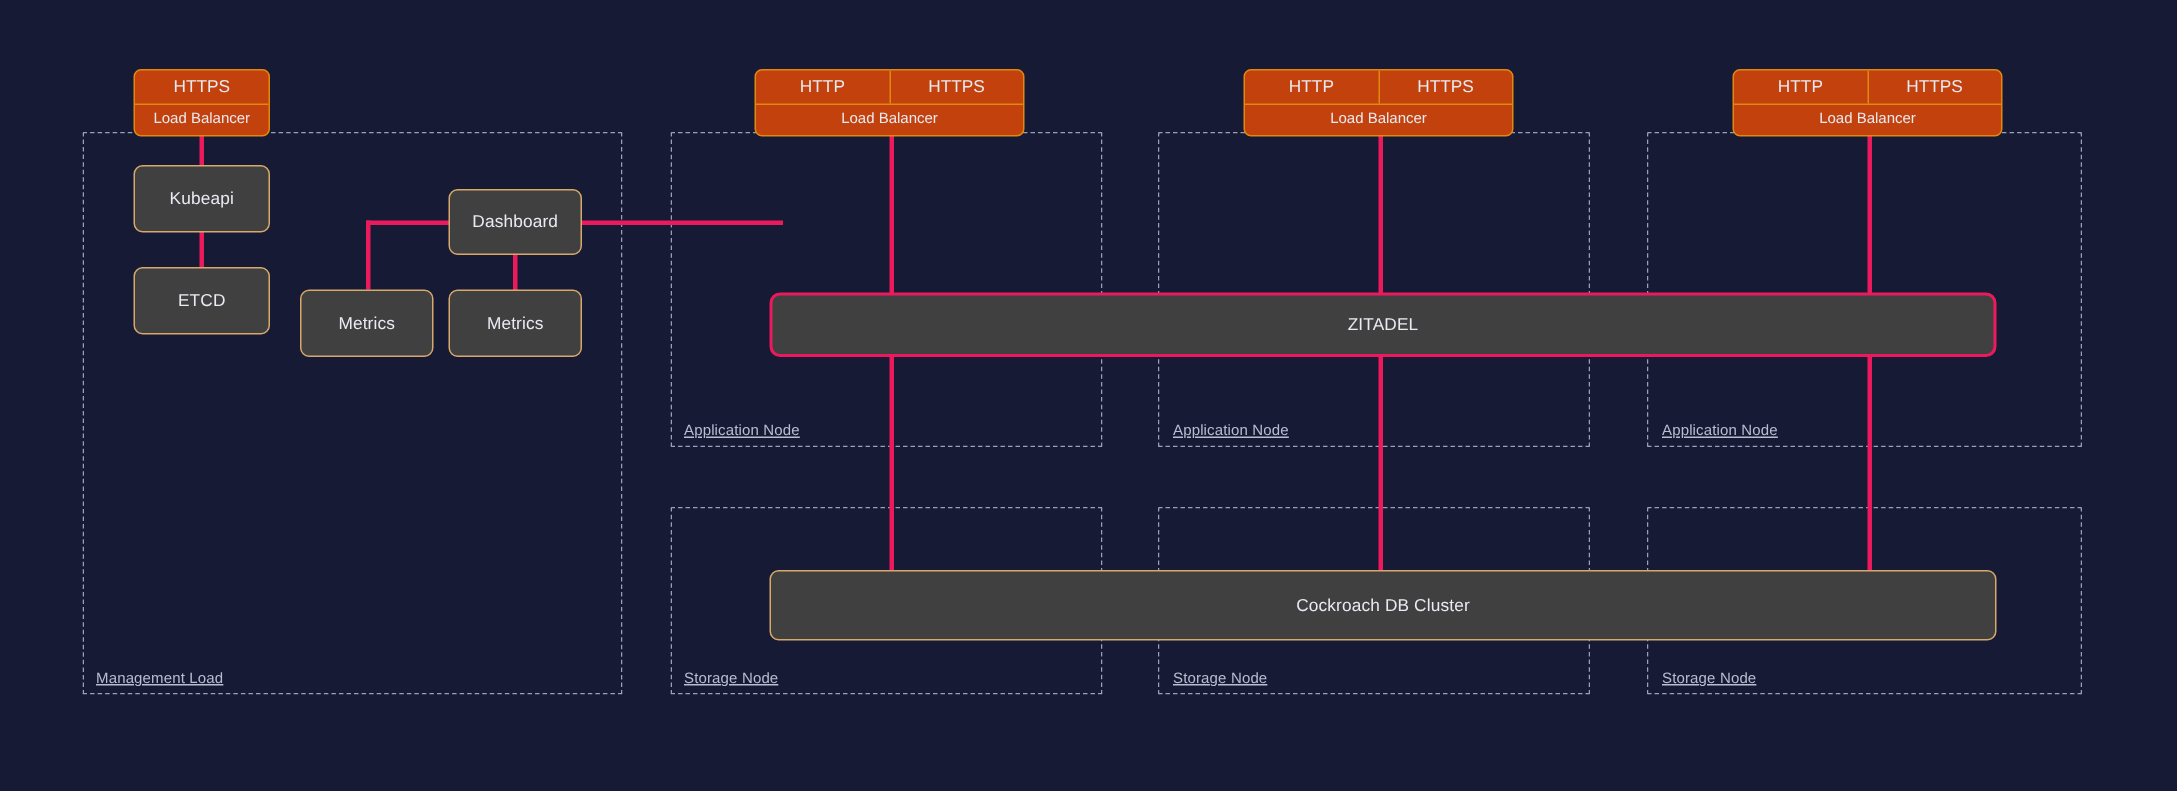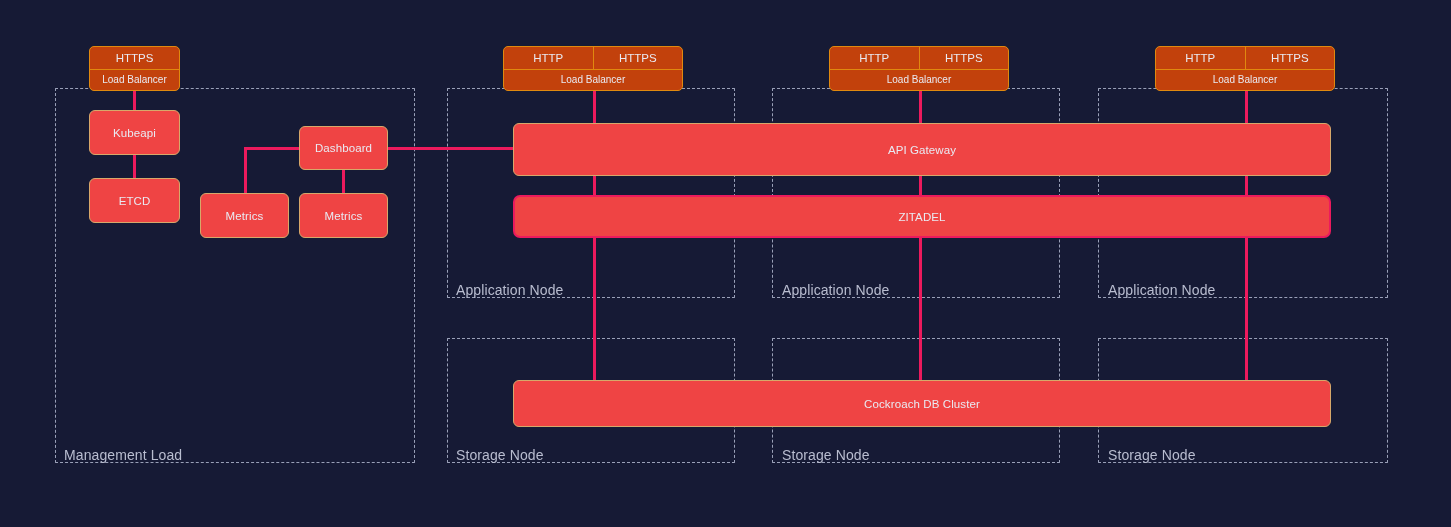--- a/index.html
+++ b/index.html
@@ -18,31 +18,32 @@
   
   .node-box {
     position: absolute;
     border: 1.5px dashed #9aa0b8;
     box-sizing: border-box;
     border-radius: 1px;
   }
   .node-label {
     position: absolute;
     color: #b9bdd0;
-    font-size: 14px;
+    font-size: 10px;
     white-space: nowrap;
     letter-spacing: .1px;
+    text-decoration: underline;
   }
   
   .box {
     position: absolute;
     box-sizing: border-box;
     border: 1.3px solid #d7a86a;
     border-radius: 6px;
-    background: #ef4444;
+    background: #404040;
     color: #e9eaf2;
     font-size: 11.5px;
     display: flex;
     align-items: center;
     justify-content: center;
     white-space: nowrap;
     letter-spacing: .1px;
   }
   .box-label-centered {
     width: 100%;
@@ -133,23 +134,20 @@
   <div class="conn conn-v" style="left:244px; top:147px; height:46px;"></div>
 
   <div class="conn conn-v" style="left:342px; top:170px; height:24px;"></div>
 
   <div class="conn conn-h" style="left:387px; top:147px; width:135px;"></div>
 
   <div class="conn conn-v" style="left:593px; top:90px; height:304px;"></div>
   <div class="conn conn-v" style="left:919px; top:90px; height:304px;"></div>
   <div class="conn conn-v" style="left:1245px; top:90px; height:304px;"></div>
 
-  <div class="box" style="left:513px; top:123px; width:818px; height:53px;">
-    <span class="box-label-centered">API Gateway</span>
-  </div>
 
   <div class="box" style="left:513px; top:380px; width:818px; height:47px;">
     <span class="box-label-centered">Cockroach DB Cluster</span>
   </div>
 
   <div class="box accent" style="left:513px; top:195px; width:818px; height:43px;">
     <span class="box-label-centered">ZITADEL</span>
   </div>
 
   <div class="box" style="left:89px; top:110px; width:91px; height:45px;">

